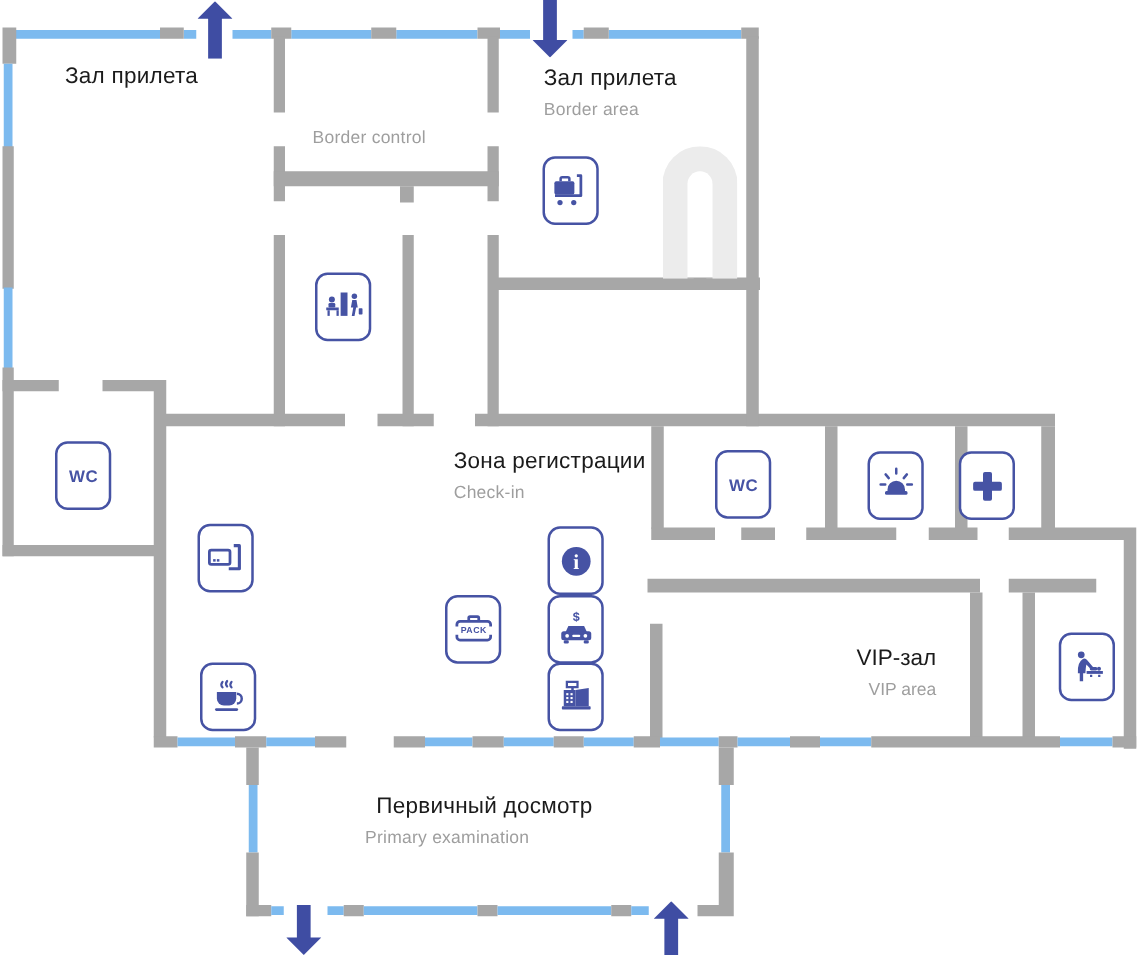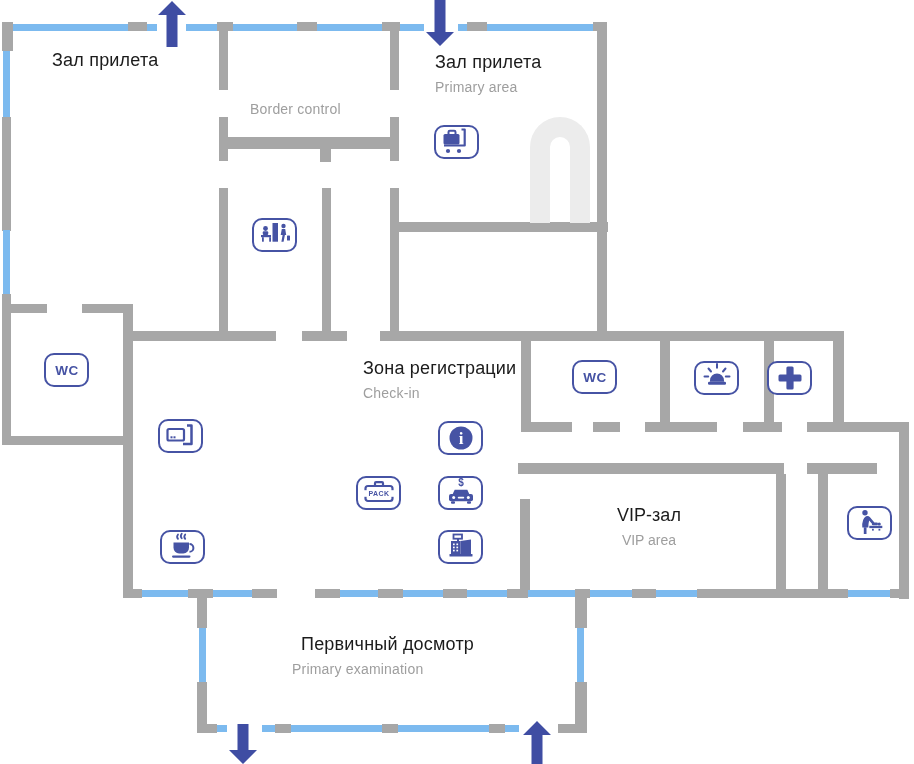--- a/index.html
+++ b/index.html
@@ -3,27 +3,27 @@
 <meta charset="utf-8">
 <style>
   html,body{margin:0;padding:0;background:#fff;}
   #plan{position:relative;width:914px;height:764px;background:#fff;overflow:hidden;
         font-family:"Liberation Sans",sans-serif;}
   i.w,i.b,i.c{position:absolute;display:block;}
   i.w{background:#a7a7a7;}
   i.b{background:#7cbaef;}
   .title{position:absolute;font-size:18px;color:#1b1b1b;letter-spacing:.2px;white-space:pre;}
   .sub{position:absolute;font-size:14px;color:#9e9e9e;letter-spacing:.2px;line-height:17px;white-space:pre;}
-  .poi{position:absolute;width:45px;height:34px;background:#fff;border:2.5px solid #4653a4;
+  .poi{position:absolute;width:45px;height:55px;background:#fff;border:2.5px solid #4653a4;
        border-radius:10px;box-sizing:border-box;display:flex;align-items:center;justify-content:center;}
   .poi svg{display:block;}
   .arrow{position:absolute;}
   .carousel{position:absolute;width:20px;height:86px;border:20px solid #ececec;border-bottom:0;
             border-radius:30px 30px 0 0;}
-  .vipblock{position:absolute;text-align:center;}
+  .vipblock{position:absolute;text-align:right;margin-top:11px;}
   .vipblock .t{font-size:18px;color:#1b1b1b;}
   .vipblock .s{font-size:14px;color:#9e9e9e;margin-top:6px;}
 </style>
 </head>
 <body>
 
 <div id="plan">
 
   <i class="b" style="left:10px;top:24px;width:118px;height:7px"></i>
   <i class="b" style="left:147px;top:24px;width:10px;height:7px"></i>
@@ -135,21 +135,21 @@
   </svg>
   <svg class="arrow" style="left:523px;top:721px" width="28" height="43" viewBox="0 0 28 43" preserveAspectRatio="none">
     <path d="M14 0 L28 14 H19.5 V43 H8.5 V14 H0 Z" fill="#3f4da3"></path>
   </svg>
 
   <div class="title" style="left:52px;top:50px">Зал прилета</div>
 
   <div class="sub" style="left:250px;top:101px">Border control</div>
 
   <div class="title" style="left:435px;top:52px">Зал прилета</div>
-  <div class="sub" style="left:435px;top:79px">Primary area</div>
+  <div class="sub" style="left:435px;top:79px">Border area</div>
 
   <div class="title" style="left:363px;top:358px">Зона регистрации</div>
   <div class="sub" style="left:363px;top:385px">Check-in</div>
 
   <div class="vipblock" style="left:549px;top:505px;width:200px">
     <div class="t">VIP-зал</div>
     <div class="s">VIP area</div>
   </div>
 
   <div class="title" style="left:301px;top:634px">Первичный досмотр</div>

